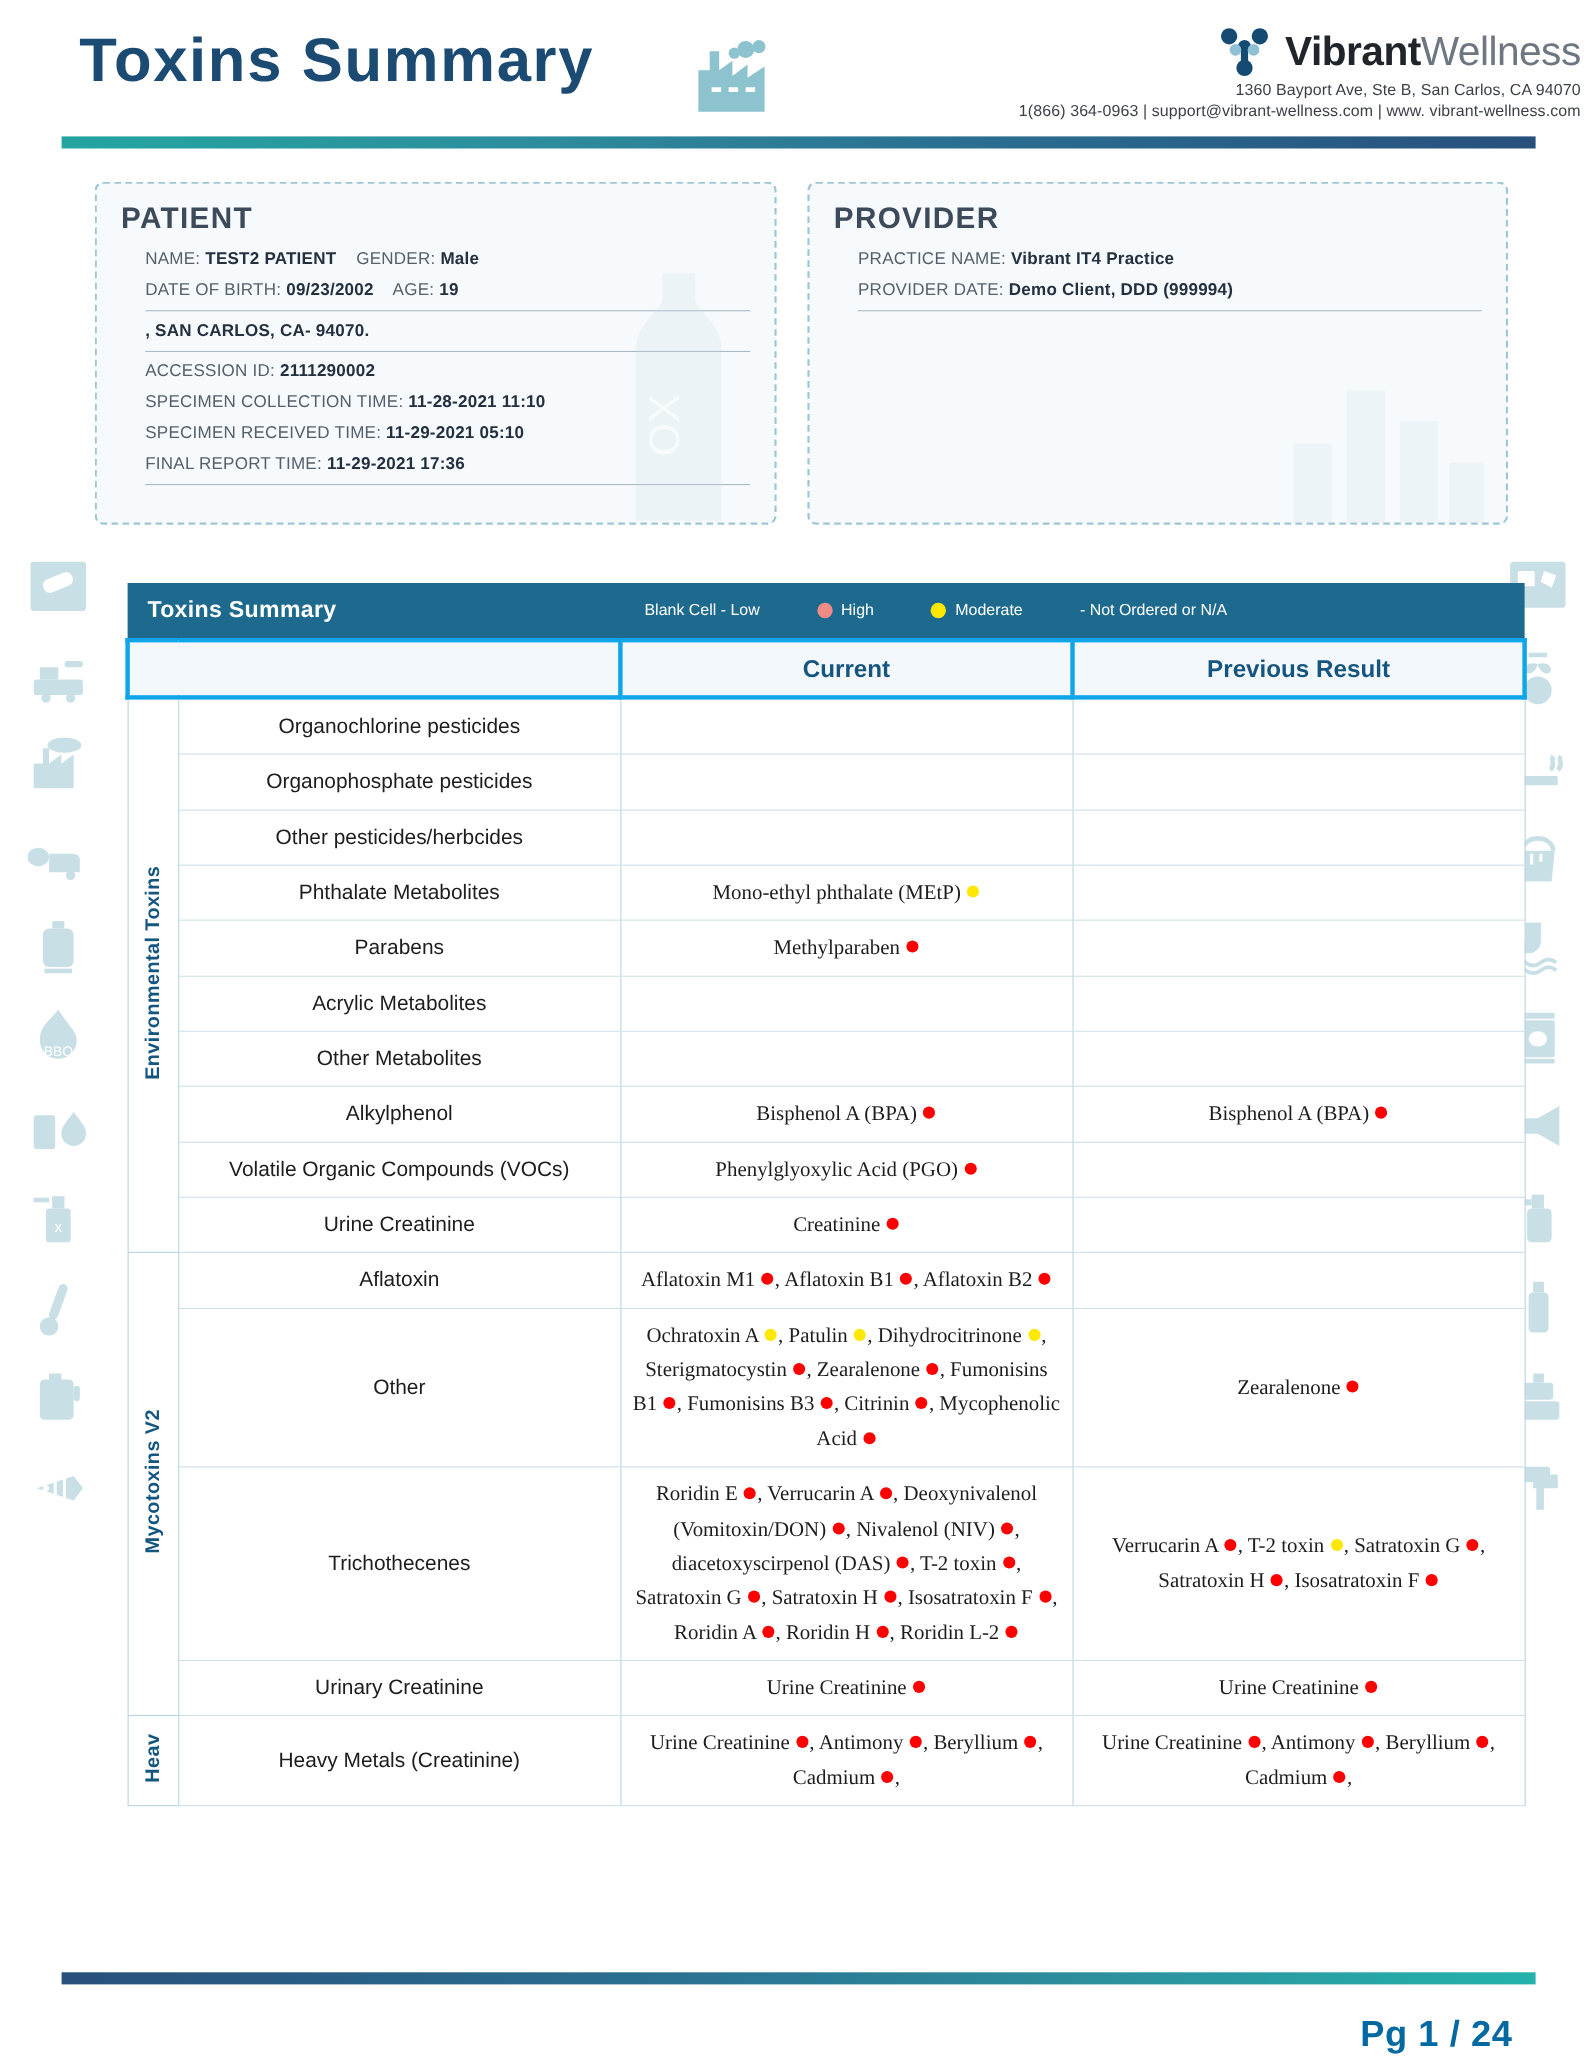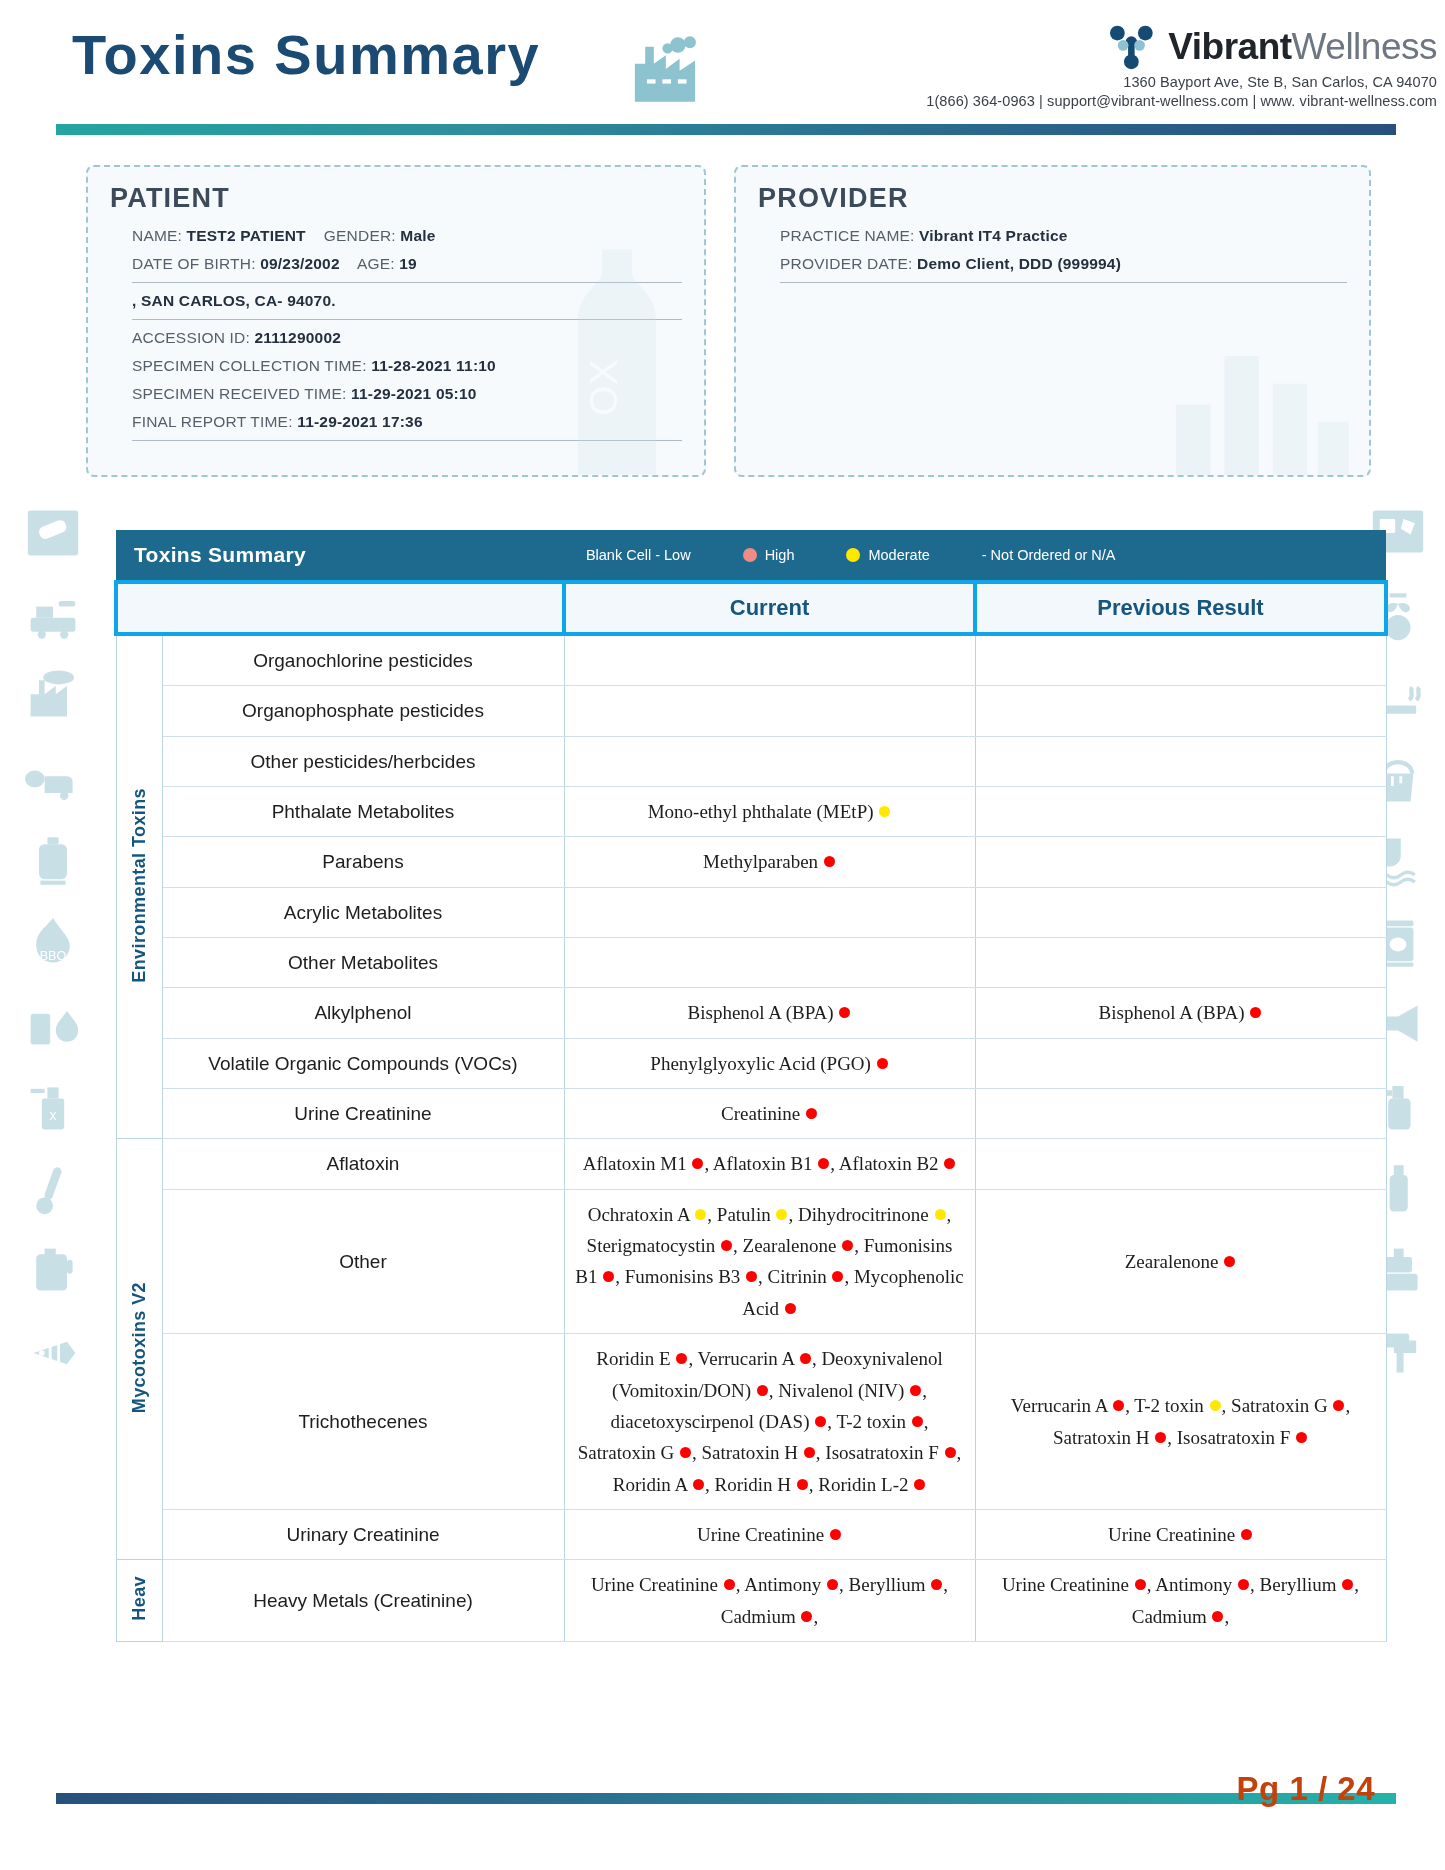--- a/index.html
+++ b/index.html
@@ -110,22 +110,22 @@
   td.val { background:#fff;font-family:Liberation Serif, serif; }
   .d-red { display:inline-block; width:11px; height:11px; border-radius:50%; background:#ff0000; vertical-align: 1px; margin:0 1px; }
   .d-yel { display:inline-block; width:11px; height:11px; border-radius:50%; background:#ffe800; vertical-align: 1px; margin:0 1px; }
 
   
   .rule-bot {
     position: absolute; left: 56px; top: 1793px; width: 1340px; height: 11px;
     background: linear-gradient(to right, #28507d 0%, #2a6e90 38%, #2d8f9e 70%, #23b3ab 100%);
   }
   .pg {
-    position: absolute; right: 70px; top: 1770px;
-    font-size: 33px; font-weight: bold; color: #c2410c; letter-spacing: .5px;
+    position: absolute; right: 70px; top: 1830px;
+    font-size: 33px; font-weight: bold; color: #0369a1; letter-spacing: .5px;
   }
   .clip { position:absolute; left:0; top:0; width:1445px; height:1790px; overflow:hidden; }
 </style>
 </head>
 <body>
 
 <div class="page">
 
   <div class="header">
     <div class="title">Toxins Summary</div>

